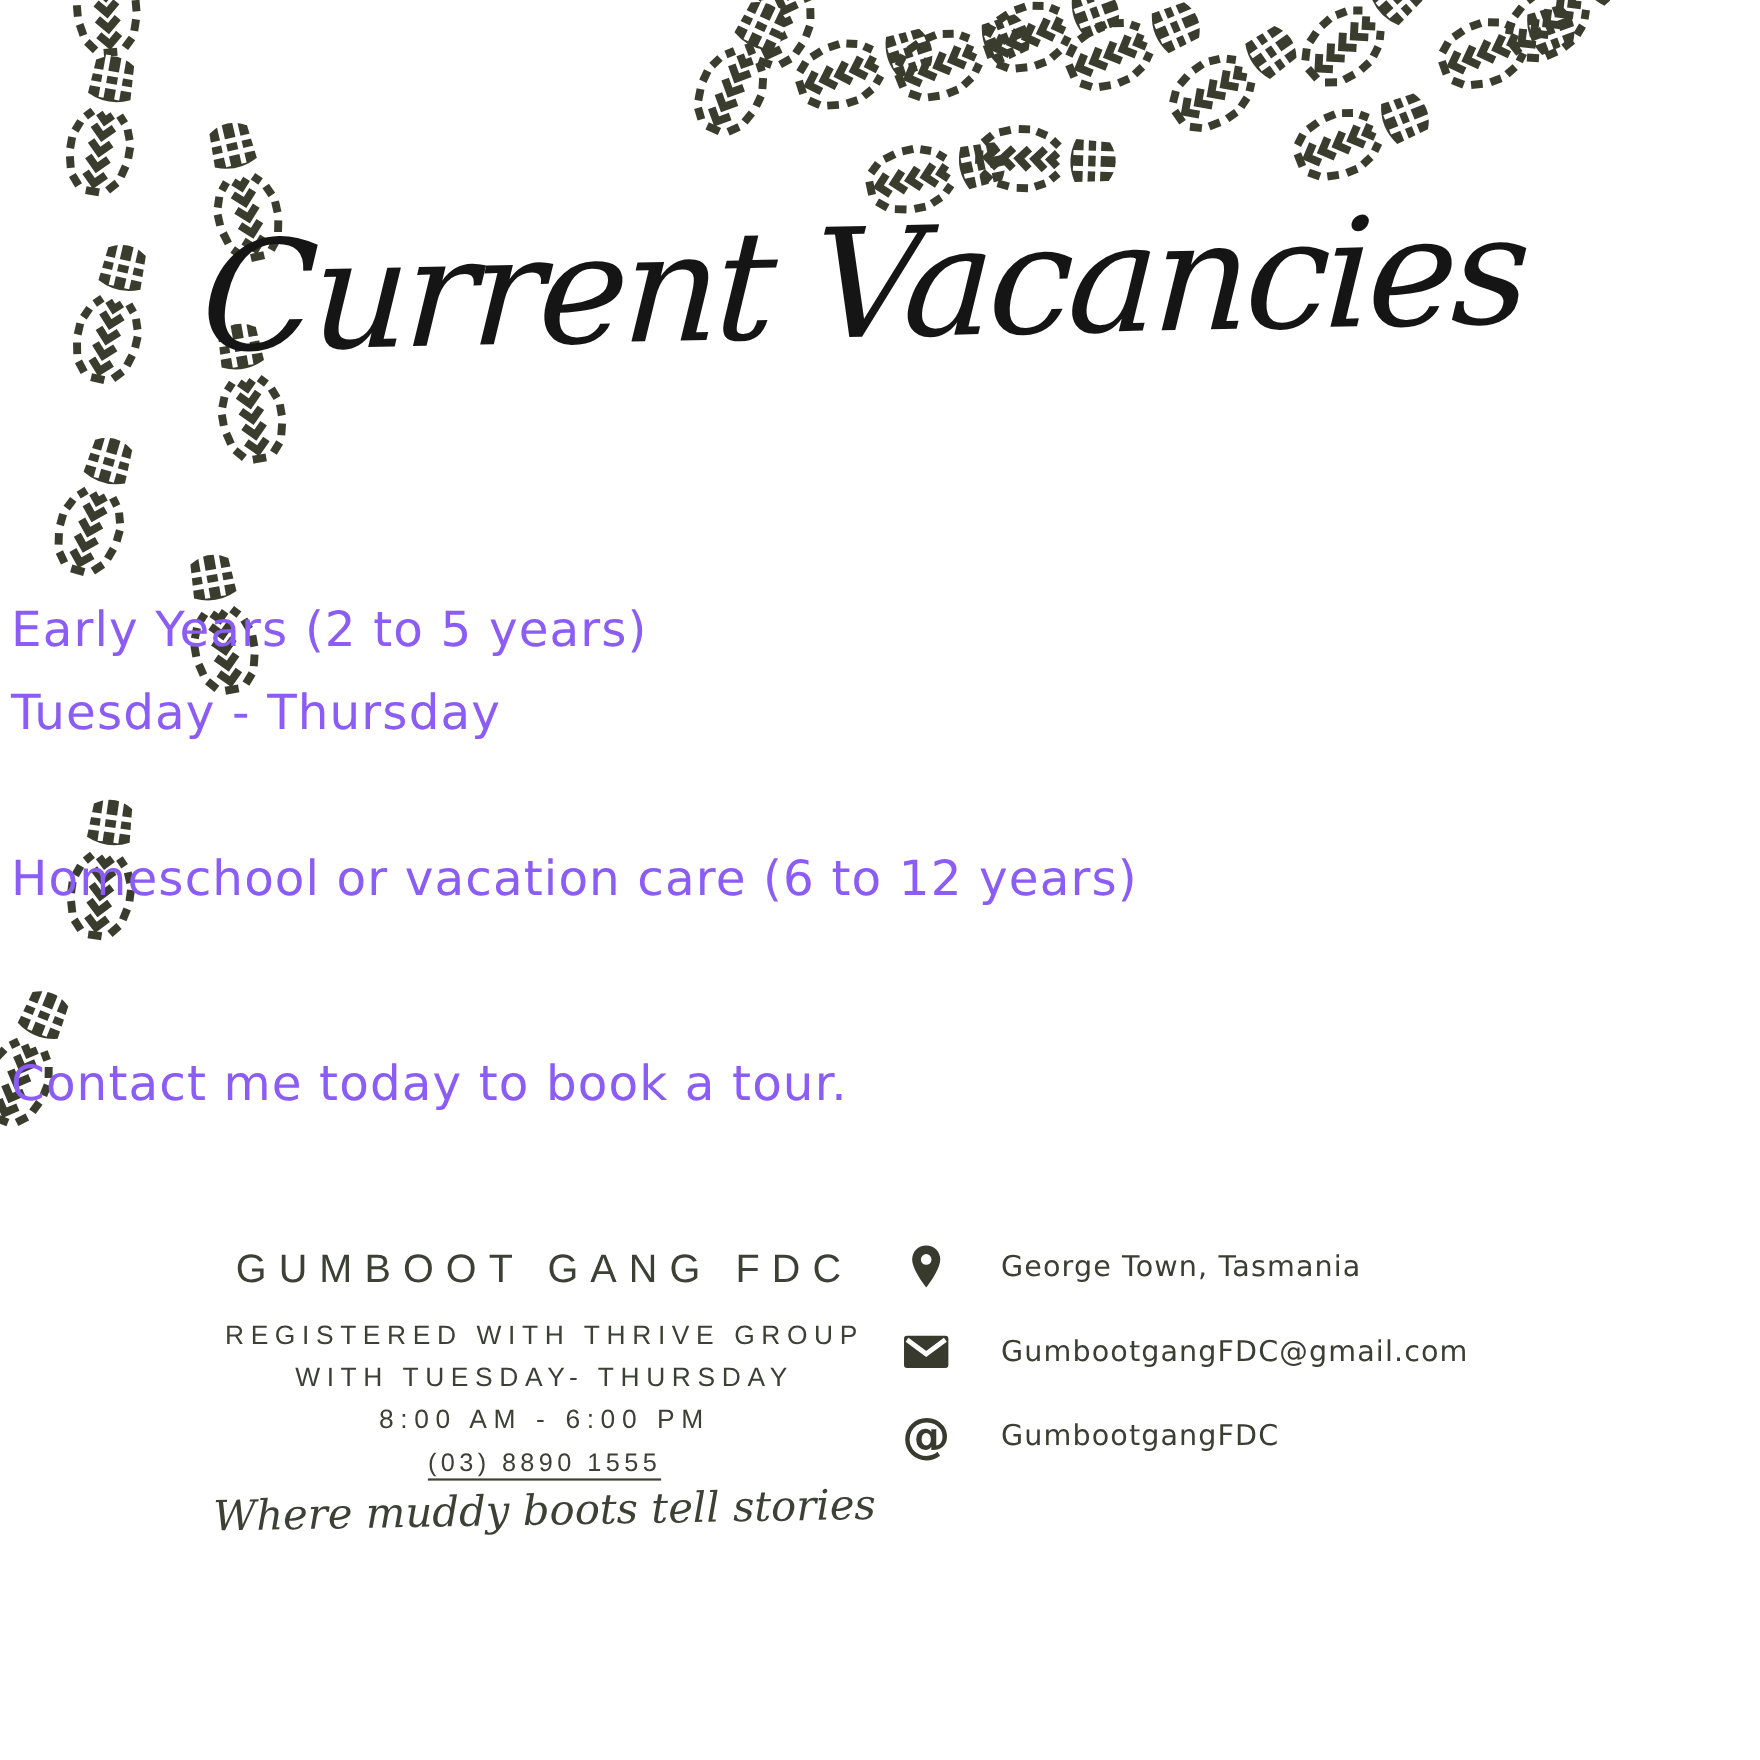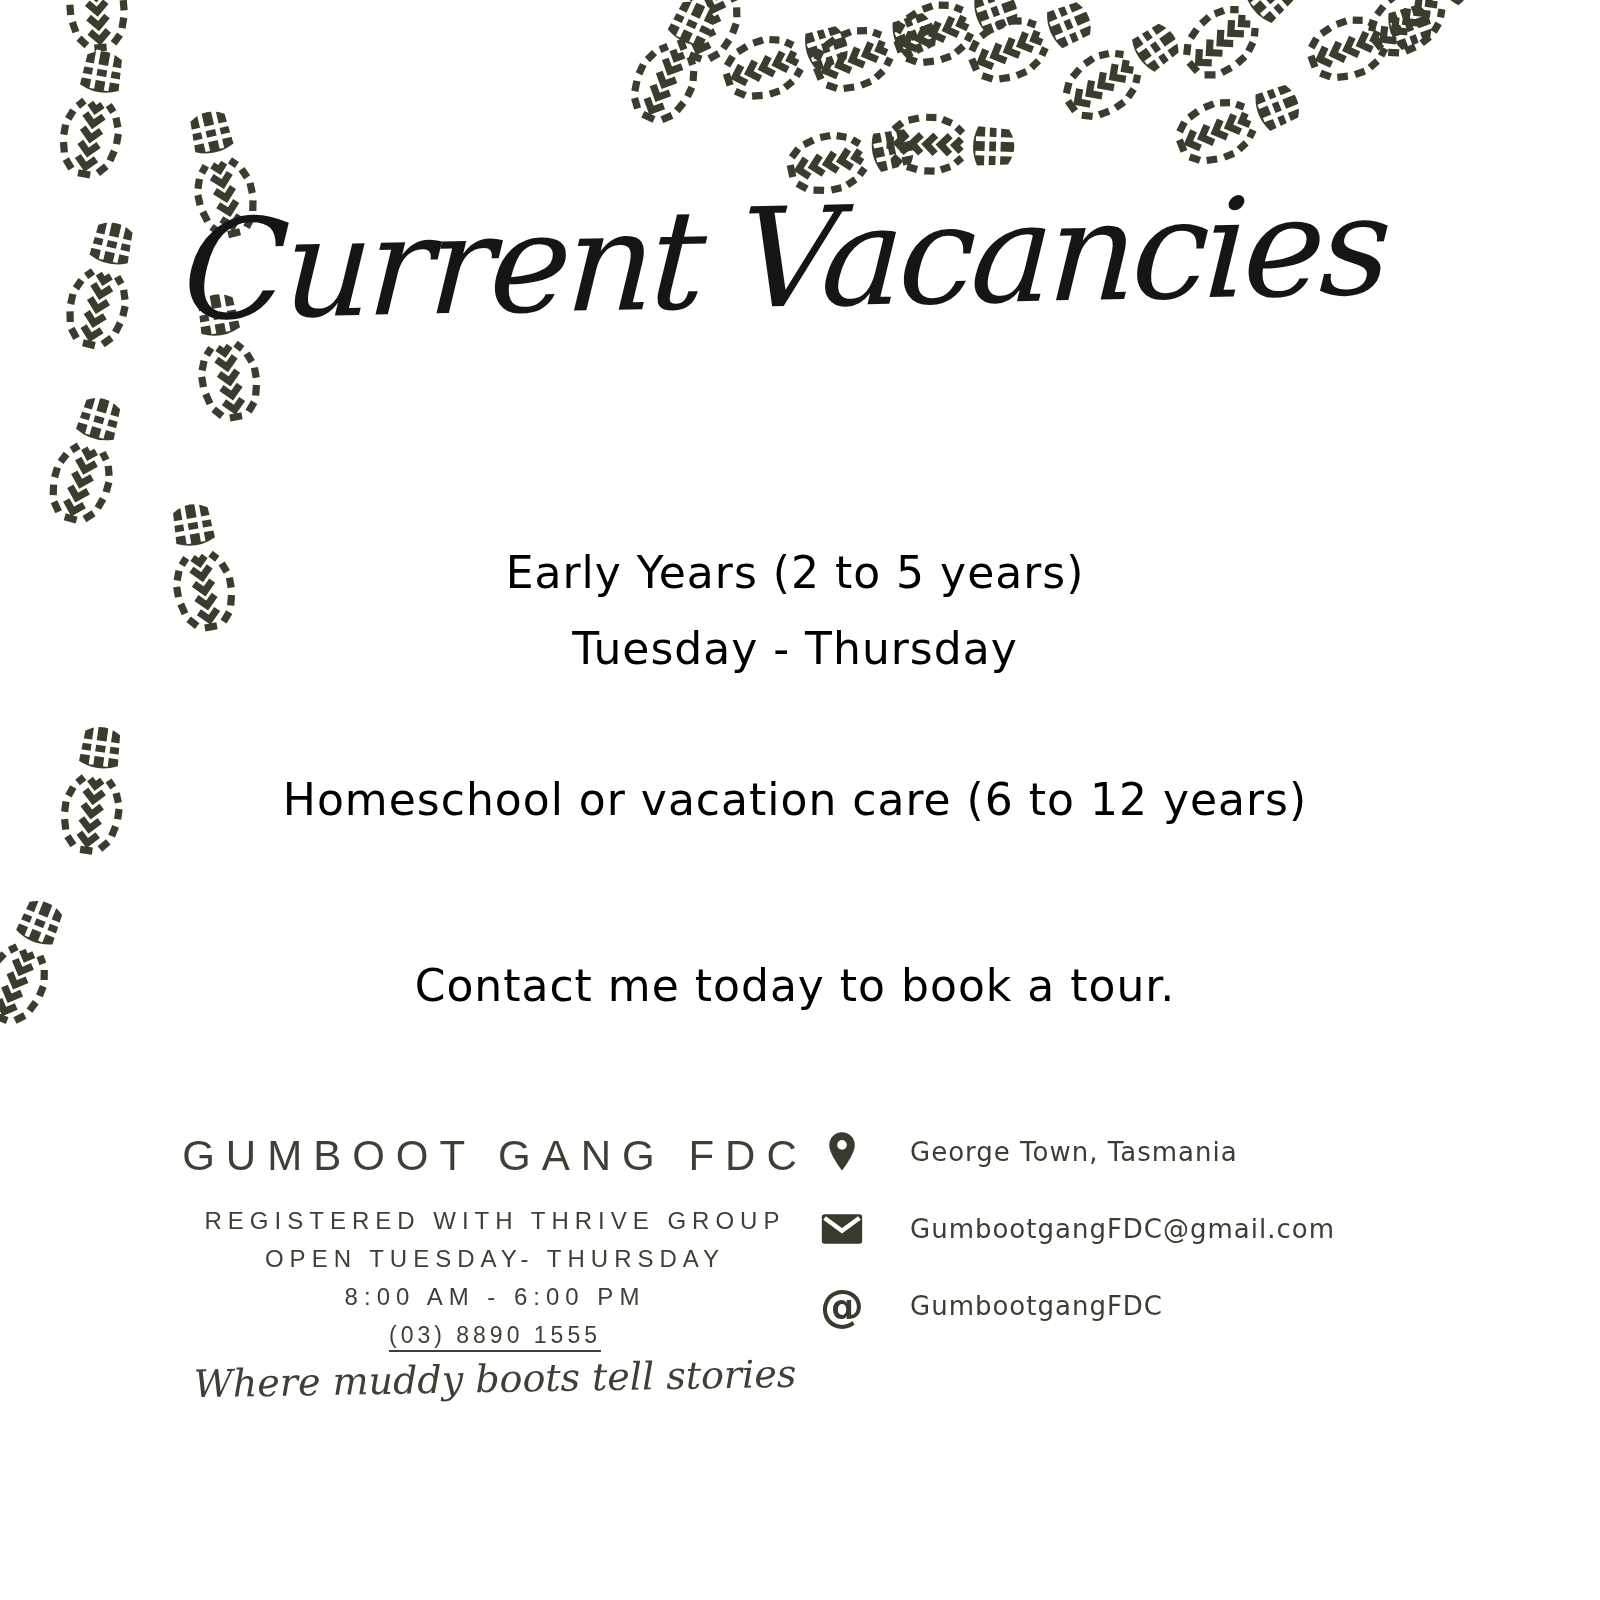--- a/index.html
+++ b/index.html
@@ -8,32 +8,32 @@
     overflow:hidden;font-family:"DejaVu Sans", sans-serif;
   }
   .prints{position:absolute;left:0;top:0;width:1600px;height:1600px;color:#3a3d2e;}
   .title{
     position:absolute;left:0;top:178px;width:1570px;margin:0;
     text-align:center;font-family:"DejaVu Serif", serif;font-style:italic;
     font-weight:400;font-size:138px;letter-spacing:-5px;color:#151515;
     transform:rotate(-1.2deg) skewX(-4deg);
   }
   .body-group{
-    position:absolute;left:10px;width:1570px;text-align:center;
-    color:#000000;font-size:44px;line-height:76px;letter-spacing:1px;
+    position:absolute;left:10px;width:1570px;
+    color:#8b5cf6;font-size:44px;line-height:76px;letter-spacing:1px;
   }
   .g1{top:535px;}
   .g2{top:762px;}
   .g3{top:948px;}
   
   .biz{
     position:absolute;left:165px;top:1132px;width:660px;text-align:center;
     color:#3d4034;font-family:"Liberation Sans", sans-serif;
   }
-  .biz-name{font-size:42px;letter-spacing:11px;font-weight:400;margin:0 0 22px 0;}
+  .biz-name{font-size:36px;letter-spacing:11px;font-weight:400;margin:0 0 22px 0;}
   .biz-sub{font-size:24px;letter-spacing:6px;line-height:38px;}
   .biz-phone{
     display:inline-block;font-size:23px;letter-spacing:4px;margin-top:6px;
     text-decoration:underline;text-underline-offset:7px;text-decoration-thickness:2px;
   }
   .biz-tagline{
     font-family:"DejaVu Serif", serif;font-style:italic;font-size:38px;
     letter-spacing:0;margin-top:8px;color:#3d4034;transform:rotate(-1deg);
   }
   
@@ -159,21 +159,21 @@
     <div>Homeschool or vacation care (6 to 12 years)</div>
   </div>
 
   <div class="body-group g3">
     <div>Contact me today to book a tour.</div>
   </div>
 
   <div class="biz">
     <div class="biz-name">GUMBOOT GANG FDC</div>
     <div class="biz-sub">REGISTERED WITH THRIVE GROUP</div>
-    <div class="biz-sub">OPEN TUESDAY- THURSDAY</div>
+    <div class="biz-sub">WITH TUESDAY- THURSDAY</div>
     <div class="biz-sub">8:00 AM - 6:00 PM</div>
     <div><span class="biz-phone">(03) 8890 1555</span></div>
     <div class="biz-tagline">Where muddy boots tell stories</div>
   </div>
 
   <div class="contact">
     <div class="c-row">
       <span class="c-ico">
         <svg width="34" height="44" viewBox="0 0 24 30">
             <path fill="currentColor" d="M12 1C6.9 1 3 4.9 3 10c0 6.8 9 18 9 18s9-11.2 9-18c0-5.1-3.9-9-9-9z"></path>

